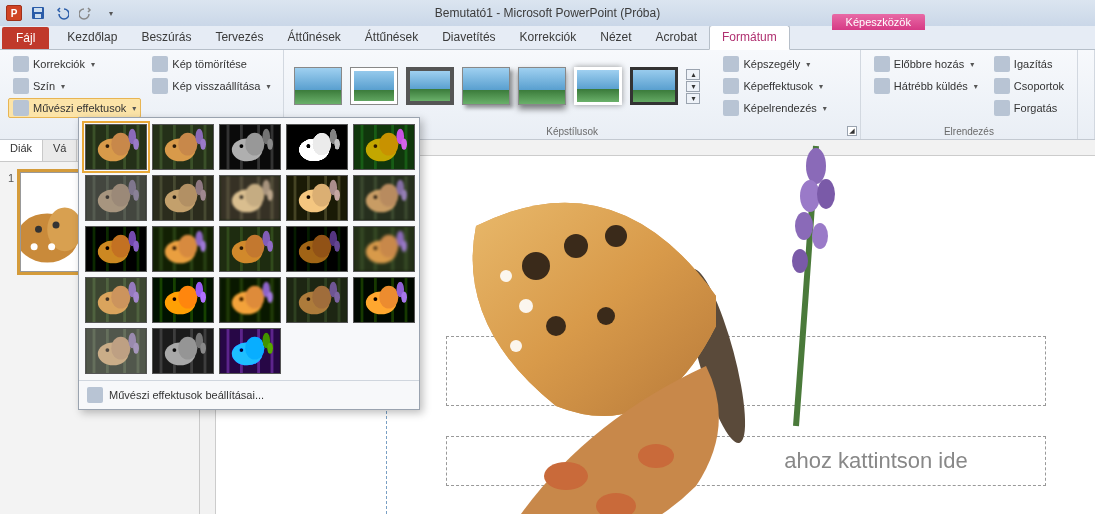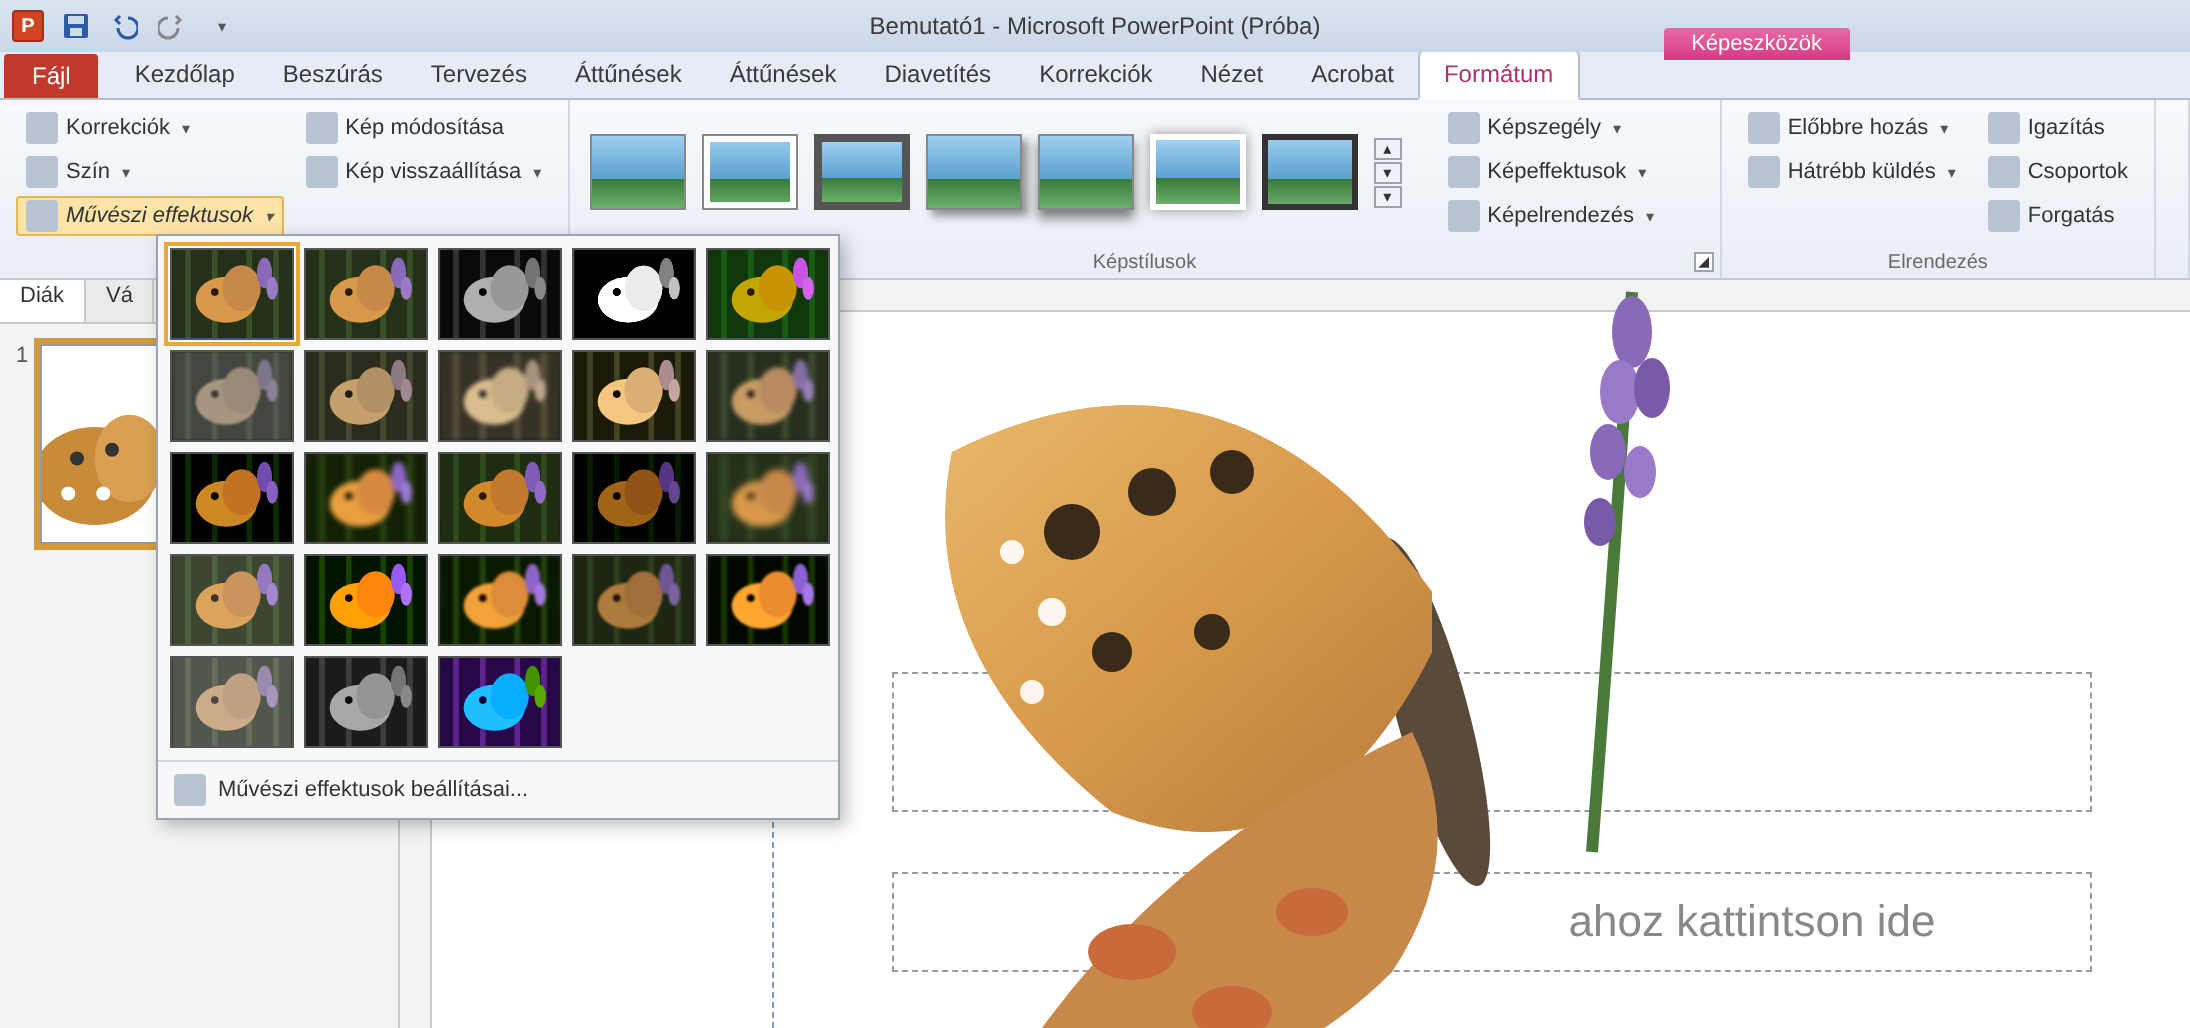--- a/index.html
+++ b/index.html
@@ -22,21 +22,21 @@
 
   
   .ribbon { height:90px; background:linear-gradient(#f7f9fc,#e9eef5); border-bottom:1px solid #c3c9d1; display:flex; }
   .group { border-right:1px solid #d2d8e0; padding:4px 8px 2px; display:flex; flex-direction:column; justify-content:space-between; position:relative;}
   .group-label { text-align:center; font-size:10px; color:#6a6a6a; padding-top:2px;}
   .group-body { display:flex; gap:6px; }
   .vbtn { display:flex; flex-direction:column; align-items:center; gap:2px; padding:2px 4px; cursor:pointer; border:1px solid transparent; border-radius:3px;}
   .big-icon { width:32px; height:32px; background:#cfd8e3; border:1px solid #b0bac6; border-radius:2px;}
   .small-row { display:flex; flex-direction:column; gap:2px; }
   .small-item { display:flex; align-items:center; gap:4px; padding:1px 4px; cursor:pointer; border:1px solid transparent; border-radius:2px; white-space:nowrap;}
-  .small-item.active { background:#fce4a8; border-color:#e8b553;font-style:italic;}
+  .small-item.active { background:#fce4a8; border-color:#e8b553;}
   .s-icon { width:16px; height:16px; background:#b8c4d4; border-radius:2px;}
   .dd { font-size:8px; color:#555; margin-left:2px;}
 
   .styles-gallery { display:flex; gap:8px; align-items:center; padding:2px;}
   .style-thumb { width:48px; height:38px; background:linear-gradient(#9fd0f0,#5aa0d0 60%,#3a7a3a 60%,#6ab06a); border:1px solid #888; position:relative;}
   .style-thumb.sel { outline:3px solid #333; outline-offset:-3px;}
   .gallery-more { width:14px; display:flex; flex-direction:column; gap:1px;}
   .gallery-more div { height:11px; border:1px solid #9aa3af; background:#eef2f8; font-size:8px; display:flex;align-items:center;justify-content:center;}
   .dialog-launcher { position:absolute; right:3px; bottom:3px; width:10px; height:10px; border:1px solid #9aa3af; font-size:7px; display:flex;align-items:center;justify-content:center; background:#fff;}
 
@@ -140,21 +140,21 @@
           </div>
         <div class="small-item active">
             <span class="s-icon"></span>
             <span>Művészi effektusok</span>
             <span class="dd">▾</span>
           </div>
       </div>
       <div class="small-row">
         <div class="small-item">
             <span class="s-icon"></span>
-            <span>Kép módosítása</span>
+            <span>Kép tömörítése</span>
           </div>
         <div class="small-item">
             <span class="s-icon"></span>
             <span>Kép visszaállítása</span>
             <span class="dd">▾</span>
           </div>
       </div>
     </div>
     <div class="group-label"></div>
   </div>

